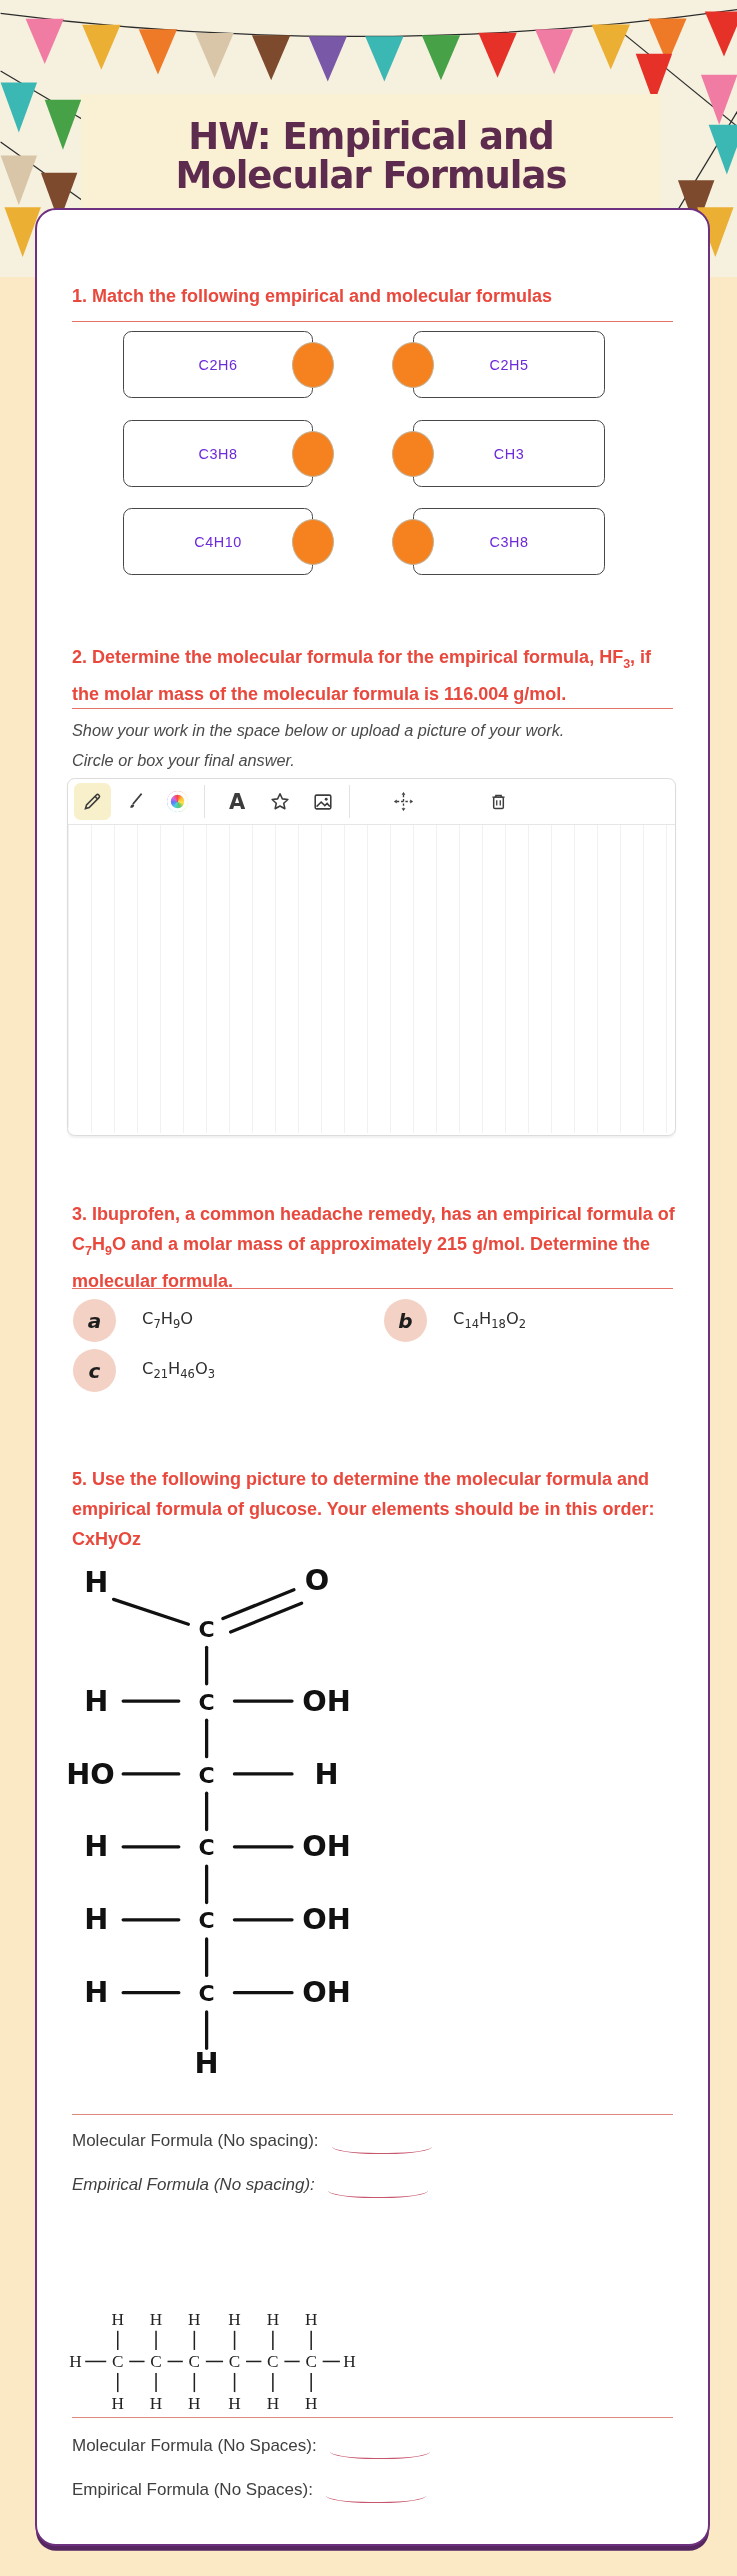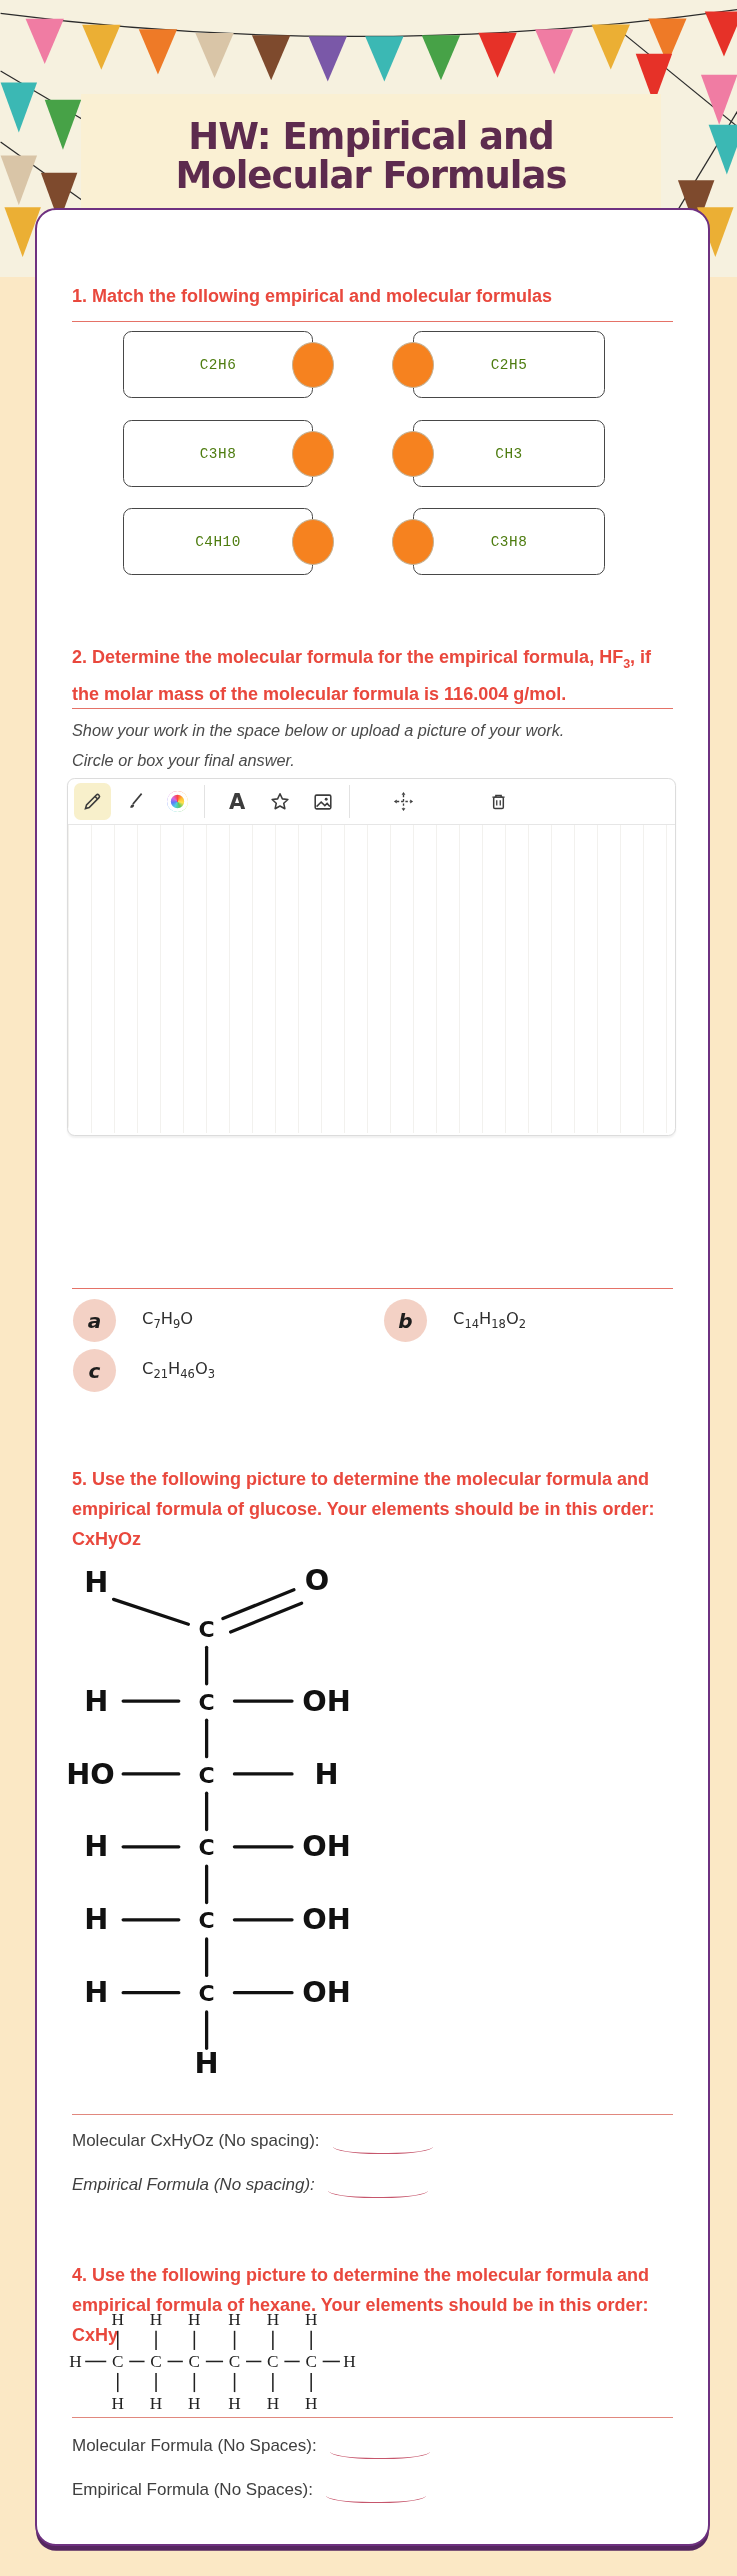--- a/index.html
+++ b/index.html
@@ -14,21 +14,21 @@
   .card{position:absolute;left:35px;top:208px;width:671px;height:2334px;background:#ffffff;
         border:2.9px solid #6E3180;border-radius:21px;box-shadow:0 5.8px 0 -1px #55265F;}
   .qhead{position:absolute;left:72px;width:603px;color:#E9483D;font-weight:bold;
          font-size:18px;line-height:30px;font-family:"Liberation Sans",sans-serif;}
   .qhead sub{font-size:12.5px;}
   .redline{position:absolute;left:72px;width:601px;height:0;border-top:1.9px solid #E0594C;opacity:.85;}
   
   .match-row{position:absolute;height:67px;}
   .match-box{position:absolute;top:0;height:65px;background:#fff;border:1.5px solid #474747;
              border-radius:8.6px;display:flex;align-items:center;justify-content:center;}
-  .match-label{font-size:14.4px;color:#4d7c0f;font-family:Liberation Mono, monospace;letter-spacing:0.5px;}
+  .match-label{font-size:14.4px;color:#6d28d9;font-family:Liberation Sans, sans-serif;letter-spacing:0.5px;}
   .match-dot{position:absolute;top:50%;width:40px;height:44px;border-radius:50%;
              background:#F6821F;border:1.9px solid #C5B193;transform:translateY(-50%);}
   .dot-r{right:-22px;} .dot-l{left:-22px;}
   
   .instr{position:absolute;left:72px;width:596px;font-style:italic;font-size:16.3px;color:#4A4A4A;}
   .panel{position:absolute;left:67px;top:778px;width:607px;height:356px;background:#fff;
          border:1px solid #DCDCDC;border-radius:7.7px;box-shadow:0 1.9px 1.9px rgba(0,0,0,.06);}
   .toolbar{position:absolute;left:0;top:0;width:100%;height:45px;border-bottom:1px solid #E6E6E6;
            display:flex;align-items:center;}
   .tbtn{width:37px;height:37px;margin-left:5.8px;border-radius:6.7px;display:flex;align-items:center;
@@ -177,20 +177,21 @@
         <svg width="21" height="21" viewBox="0 0 24 24">
             <path d="M5 7h14M9 7V5h6v2" fill="none" stroke="#3C3C3C" stroke-width="1.7"></path>
             <rect x="6.5" y="7" width="11" height="13" rx="1.5" fill="none" stroke="#3C3C3C" stroke-width="1.7"></rect>
             <path d="M10 10.5v6M14 10.5v6" stroke="#3C3C3C" stroke-width="1.5"></path>
           </svg>
       </button>
     </div>
     <div class="canvas"></div>
   </div>
 
+  <div class="qhead" style="top:1199px"><span>3. Ibuprofen, a common headache remedy, has an empirical formula of C</span><sub>7</sub><span>H</span><sub>9</sub><span>O and a molar mass of approximately 215 g/mol. Determine the molecular formula.</span></div>
   <div class="redline" style="top:1288px"></div>
   <div id="optArea">
       <div class="opt" style="left: 73px; top: 1299px;">
         <span class="badge">a</span>
         <span class="opt-f"><span>C</span><sub>7</sub><span>H</span><sub>9</sub><span>O</span></span>
       </div>
       <div class="opt" style="left: 384px; top: 1299px;">
         <span class="badge">b</span>
         <span class="opt-f"><span>C</span><sub>14</sub><span>H</span><sub>18</sub><span>O</span><sub>2</sub></span>
       </div>
@@ -236,25 +237,24 @@
       <text x="42" y="466" font-size="30" font-weight="bold" fill="#111" text-anchor="middle">H</text>
       <text x="157" y="465" font-size="23" font-weight="bold" fill="#111" text-anchor="middle">C</text>
       <text x="282" y="466" font-size="30" font-weight="bold" fill="#111" text-anchor="middle">OH</text>
       <line x1="70" y1="456" x2="128" y2="456" stroke="#111" stroke-width="3.4" stroke-linecap="round"></line>
       <line x1="186" y1="456" x2="246" y2="456" stroke="#111" stroke-width="3.4" stroke-linecap="round"></line>
       <line x1="157" y1="476" x2="157" y2="514" stroke="#111" stroke-width="3.4" stroke-linecap="round"></line>
       <text x="157" y="540" font-size="30" font-weight="bold" fill="#111" text-anchor="middle">H</text>
     </svg>
   <div class="sep" style="top:2114px"></div>
   <div id="q5fields">
-      <div class="fieldrow" style="top: 2131px;"><span>Molecular CxHyOz (No spacing):</span><span class="blank"></span></div>
+      <div class="fieldrow" style="top: 2131px;"><span>Molecular Formula (No spacing):</span><span class="blank"></span></div>
       <div class="fieldrow" style="top: 2175px; font-style: italic;"><span>Empirical Formula (No spacing):</span><span class="blank"></span></div>
     </div>
 
-  <div class="qhead" style="top:2260px">4. Use the following picture to determine the molecular formula and empirical formula of hexane. Your elements should be in this order: CxHy</div>
   <svg id="hexane" class="hexsvg" style="position:absolute;left:60px;top:2304px" width="307" height="113" viewBox="0 0 320 118">
       <text x="16" y="66" font-size="18" fill="#222" text-anchor="middle">H</text>
       <text x="302" y="66" font-size="18" fill="#222" text-anchor="middle">H</text>
       <line x1="26" y1="60" x2="48" y2="60" stroke="#222" stroke-width="1.6"></line>
       <line x1="274" y1="60" x2="292" y2="60" stroke="#222" stroke-width="1.6"></line>
       <text x="60" y="66" font-size="18" fill="#222" text-anchor="middle">C</text>
       <line x1="72" y1="60" x2="88" y2="60" stroke="#222" stroke-width="1.6"></line>
       <text x="60" y="22" font-size="18" fill="#222" text-anchor="middle">H</text>
       <line x1="60" y1="28" x2="60" y2="48" stroke="#222" stroke-width="1.6"></line>
       <line x1="60" y1="72" x2="60" y2="92" stroke="#222" stroke-width="1.6"></line>

